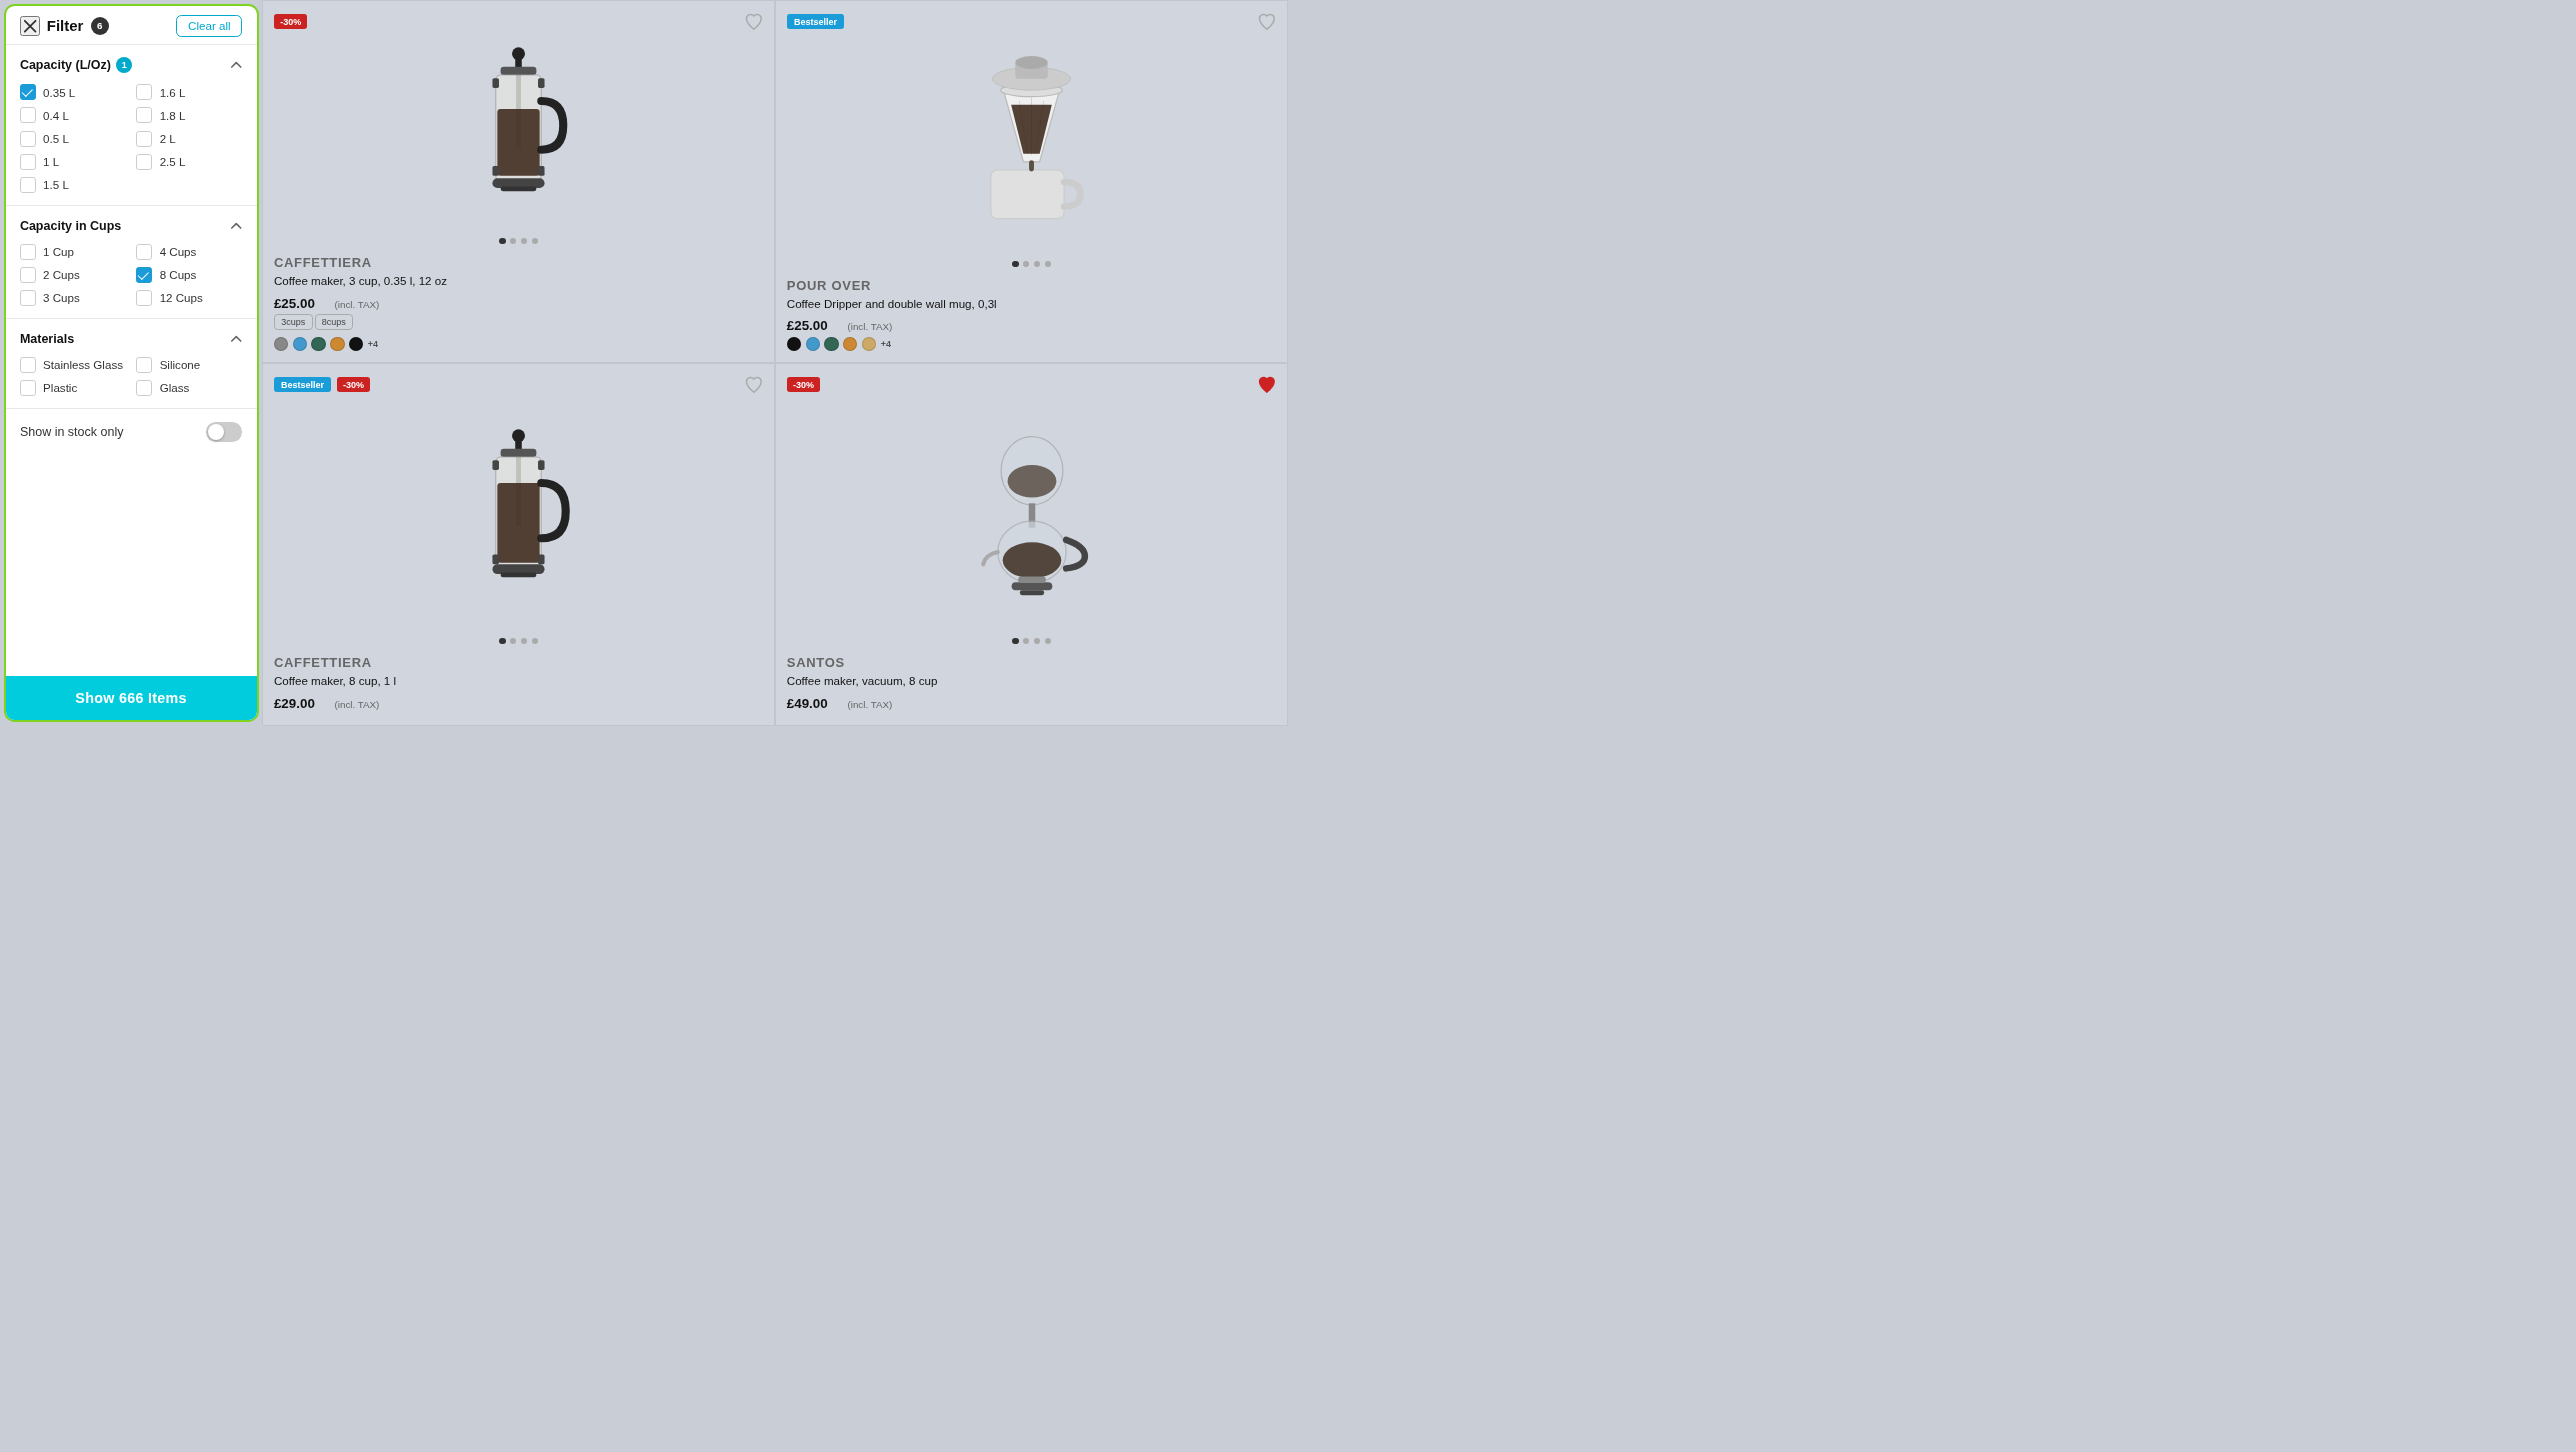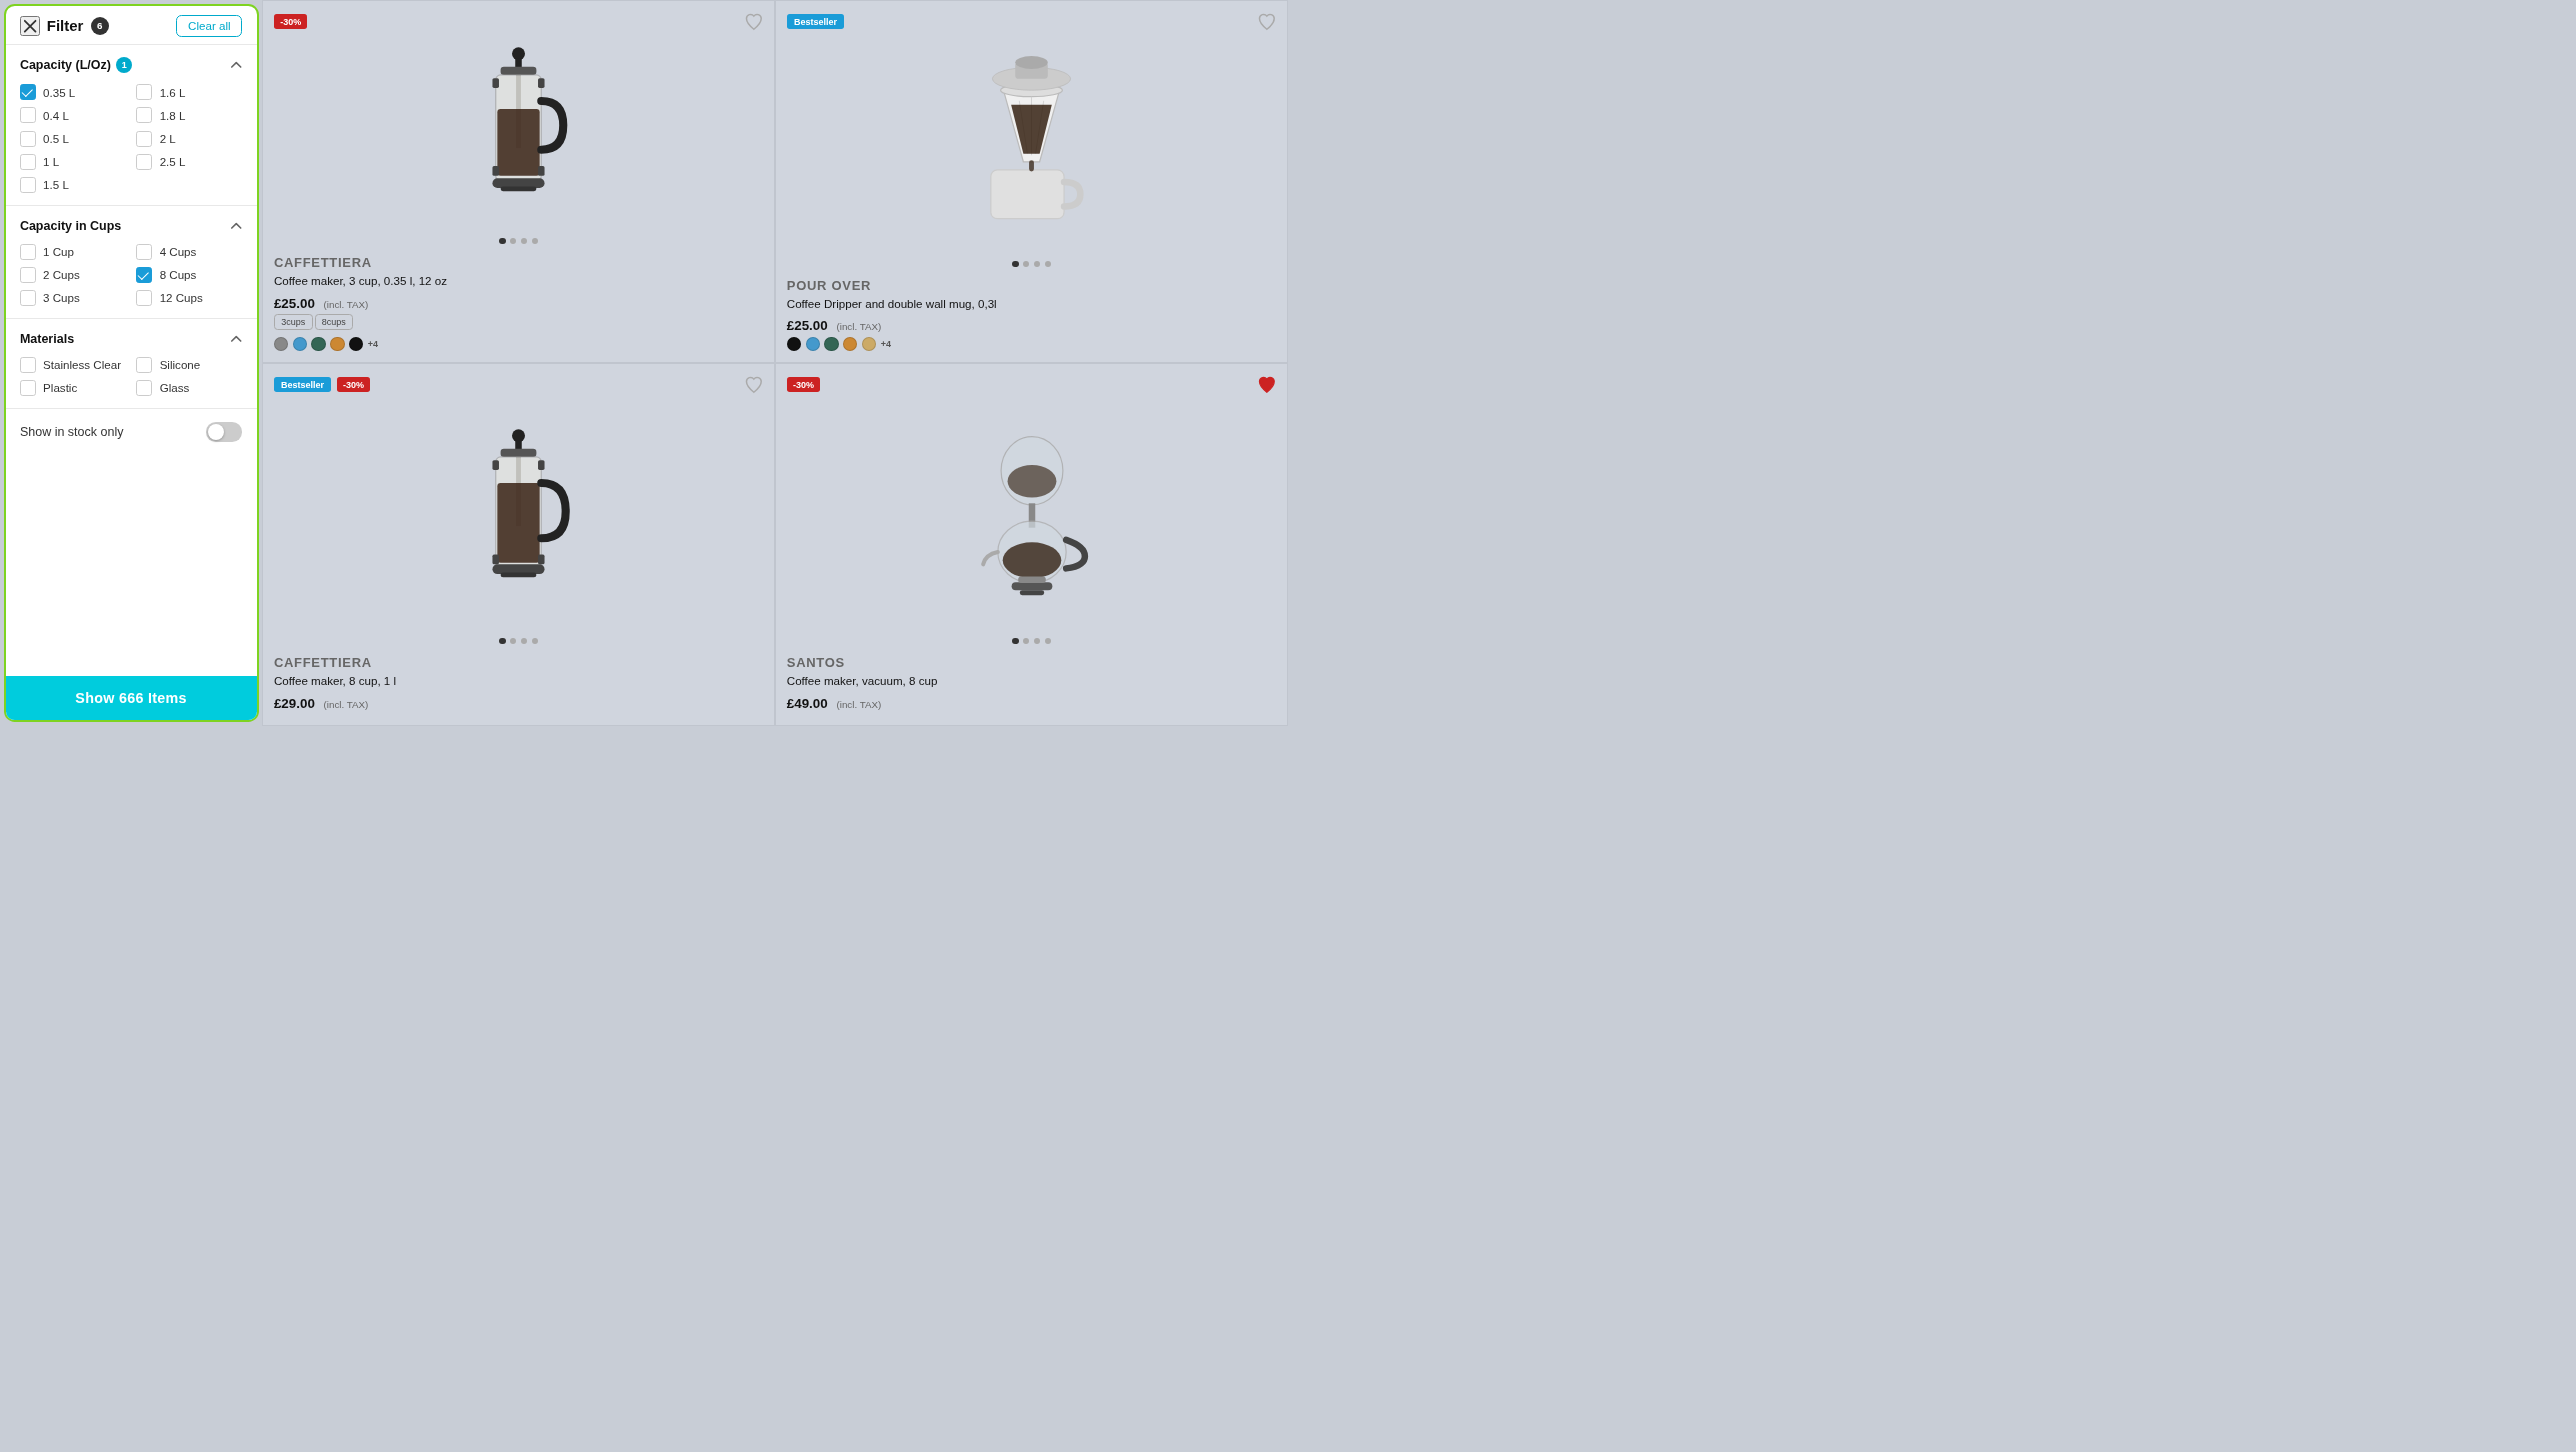--- a/index.html
+++ b/index.html
@@ -345,21 +345,21 @@
       font-size: 13.4px;
       font-weight: 700;
       color: #111;
       margin-bottom: 3.6px;
     }
 
     .price-tax {
       font-size: 9.8px;
       color: #666;
       font-weight: 400;
-      margin-left: 5px;
+      margin-left: 16px;
     }
 
     .size-tags {
       display: flex;
       gap: 2px;
       margin-bottom: 7.2px;
       flex-wrap: wrap;
     }
 
     .size-tag {
@@ -508,21 +508,21 @@
         <div class="section-title-group">
           <span class="section-title">Materials</span>
         </div>
         <svg class="chevron-icon" viewBox="0 0 14 14" fill="none">
           <polyline points="2,9 7,4 12,9" stroke="#666" stroke-width="1.8" stroke-linecap="round" stroke-linejoin="round" fill="none"></polyline>
         </svg>
       </div>
       <div class="checkbox-grid">
         <div class="checkbox-item">
           <div class="custom-checkbox"></div>
-          <label>Stainless Clear</label>
+          <label>Stainless Glass</label>
         </div>
         <div class="checkbox-item">
           <div class="custom-checkbox"></div>
           <label>Silicone</label>
         </div>
         <div class="checkbox-item">
           <div class="custom-checkbox"></div>
           <label>Plastic</label>
         </div>
         <div class="checkbox-item">

